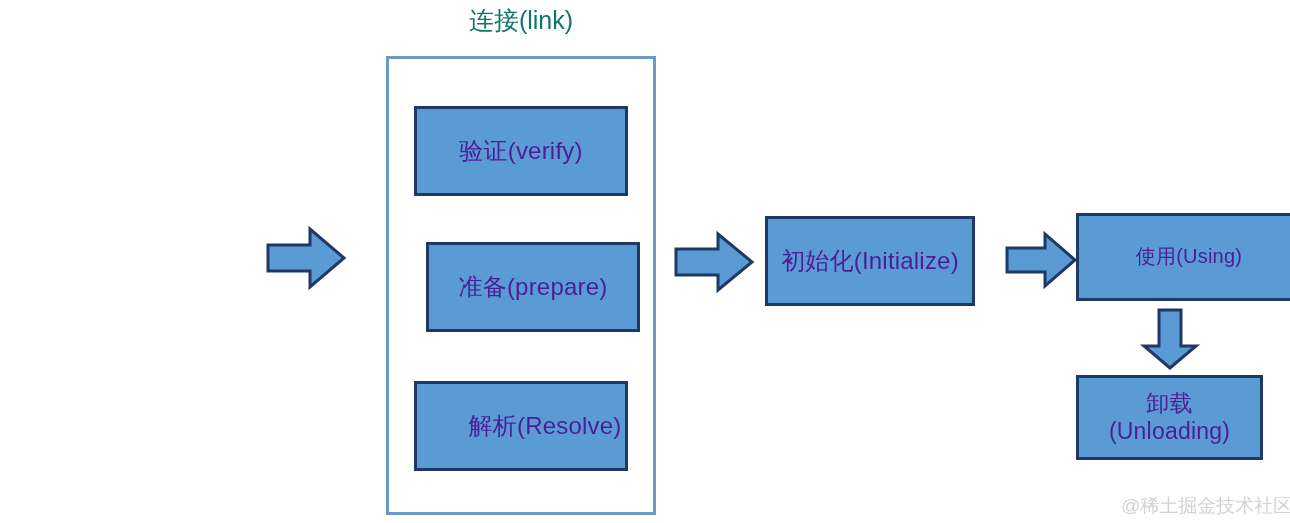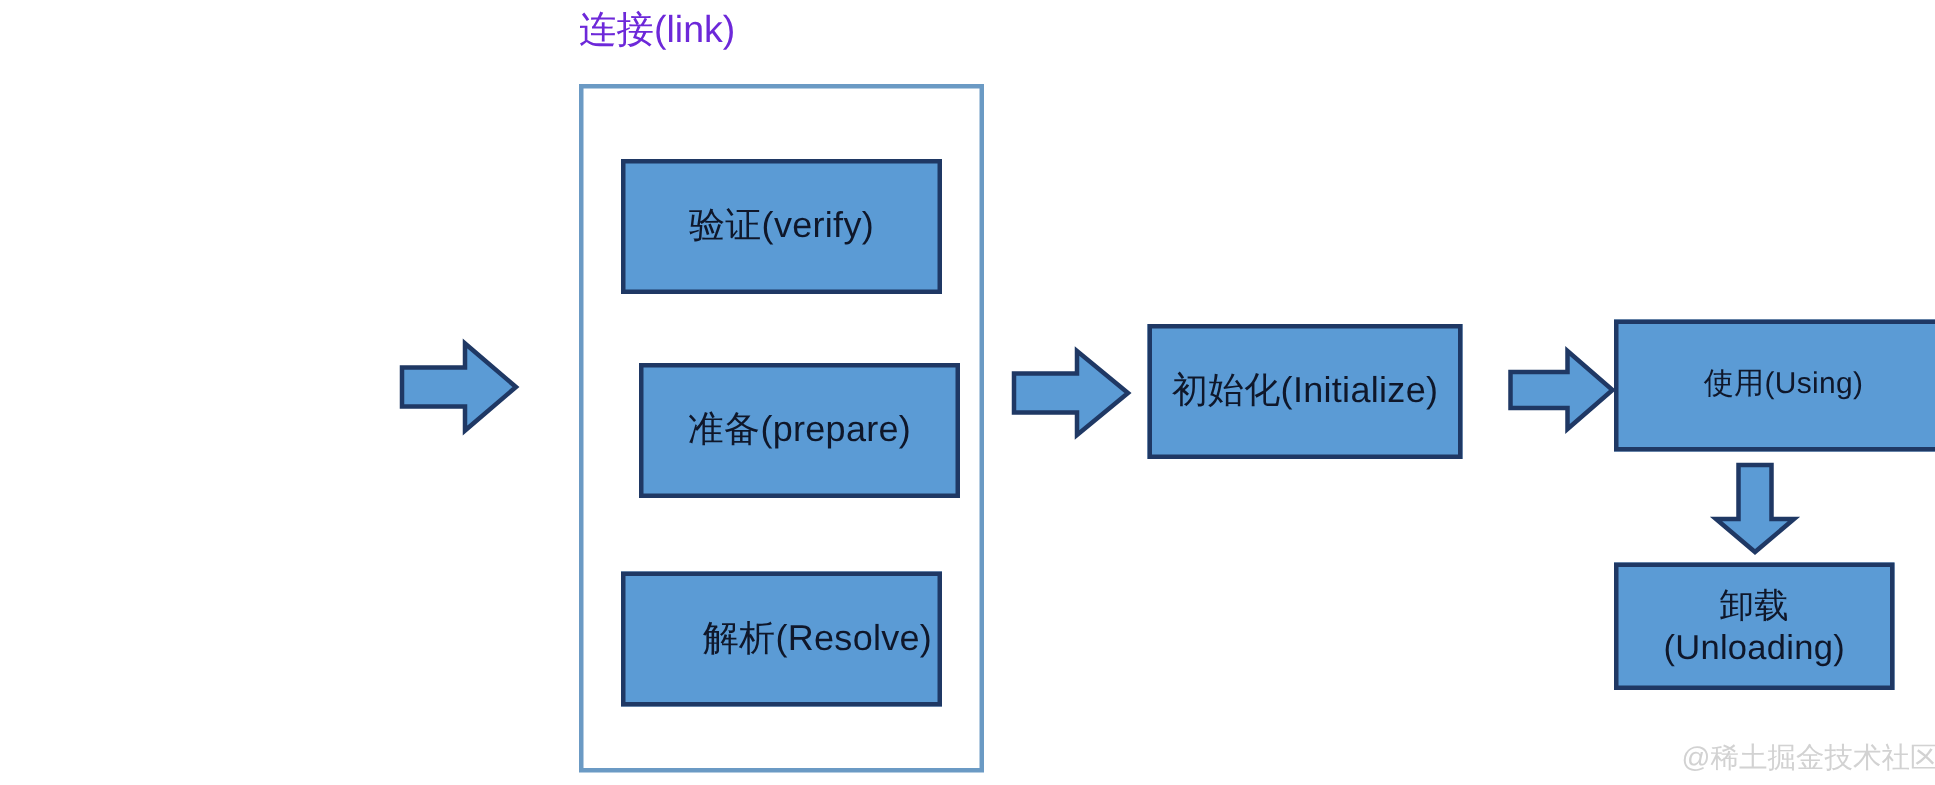--- a/index.html
+++ b/index.html
@@ -18,44 +18,45 @@
     background: #ffffff;
     overflow: hidden;
   }
 
   
   .box {
     position: absolute;
     box-sizing: border-box;
     background: #5B9BD5;
     border: 3px solid #1F3864;
-    color: #0f172a;
+    color: #4c1d95;
     display: flex;
     align-items: center;
     justify-content: center;
     text-align: center;
     line-height: 1.18;
     font-weight: 400;
     letter-spacing: 0.2px;
     white-space: pre-line;
   }
 
   
   .group-box {
     position: absolute;
     box-sizing: border-box;
     background: #ffffff;
     border: 3px solid #6B9AC4;
   }
   .group-title {
     position: absolute;
-    color: #6d28d9;
+    color: #0f766e;
     font-size: 25px;
     line-height: 1;
     white-space: nowrap;
+    text-align: center;
   }
 
   
   .arrow {
     position: absolute;
   }
   .arrow svg {
     display: block;
     overflow: visible;
   }

